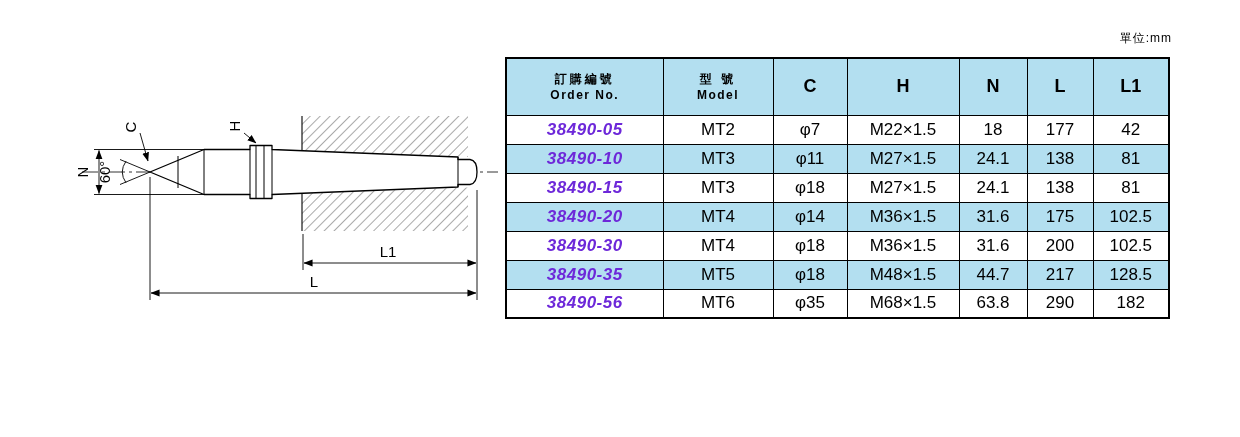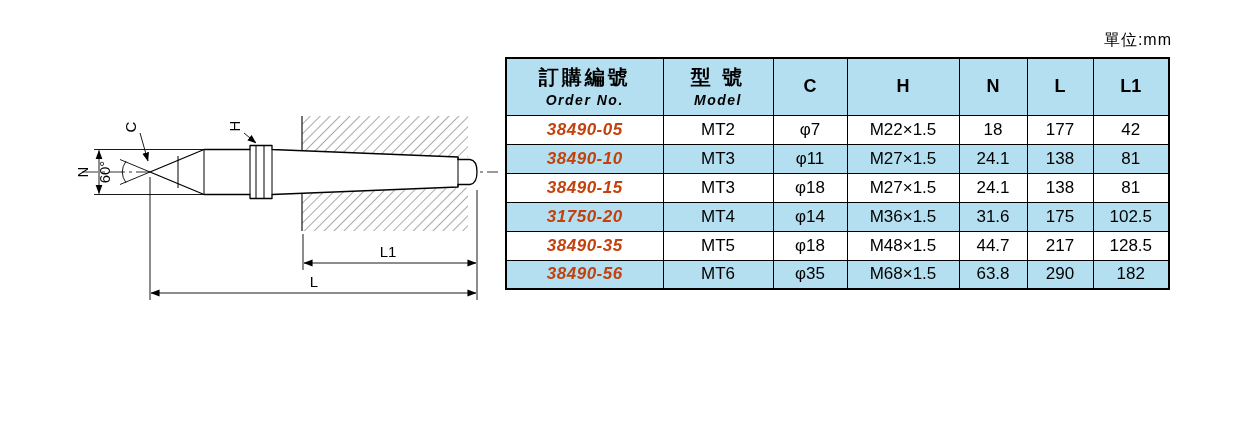--- a/index.html
+++ b/index.html
@@ -23,21 +23,21 @@
     font-size: 15px;
     fill: #000;
   }
 
   
   .unit-label {
     position: absolute;
     left: 505px; top: 30px;
     width: 667px;
     text-align: right;
-    font-size: 16px;
+    font-size: 12px;
     letter-spacing: 1px;
   }
 
   
   .table-wrap {
     position: absolute;
     left: 505px; top: 57px;
   }
   table {
     border-collapse: collapse;
@@ -51,32 +51,32 @@
     padding: 0 2px;
     overflow: hidden;
     white-space: nowrap;
   }
   thead th {
     background: #b3dff0;
     height: 57px;
     font-weight: bold;
     font-size: 18px;
   }
-  th .zh { font-size: 20px; letter-spacing: 3px; line-height: 1.35; }
-  th .en { font-size: 14px; letter-spacing: 1.5px; line-height: 1.35; font-style: italic; }
+  th .zh { font-size: 12px; letter-spacing: 3px; line-height: 1.35; }
+  th .en { font-size: 12px; letter-spacing: 1.5px; line-height: 1.35; }
   tbody td {
     height: 29px;
     font-size: 17px;
     background: #ffffff;
   }
   tbody tr:nth-child(even) td { background: #b3dff0; }
   td.order-no {
     font-weight: bold;
     font-style: italic;
-    color: #c2410c;
+    color: #6d28d9;
     letter-spacing: 0.5px;
   }
   .col-order { width: 157px; }
   .col-model { width: 110px; }
   .col-c     { width: 74px;  }
   .col-h     { width: 112px; }
   .col-n     { width: 68px;  }
   .col-l     { width: 66px;  }
   .col-l1    { width: 76px;  }
 </style>
@@ -208,26 +208,35 @@
         <tr>
           <td class="order-no">38490-15</td>
           <td>MT3</td>
           <td>φ18</td>
           <td>M27×1.5</td>
           <td>24.1</td>
           <td>138</td>
           <td>81</td>
         </tr>
         <tr>
-          <td class="order-no">31750-20</td>
+          <td class="order-no">38490-20</td>
           <td>MT4</td>
           <td>φ14</td>
           <td>M36×1.5</td>
           <td>31.6</td>
           <td>175</td>
+          <td>102.5</td>
+        </tr>
+        <tr>
+          <td class="order-no">38490-30</td>
+          <td>MT4</td>
+          <td>φ18</td>
+          <td>M36×1.5</td>
+          <td>31.6</td>
+          <td>200</td>
           <td>102.5</td>
         </tr>
         <tr>
           <td class="order-no">38490-35</td>
           <td>MT5</td>
           <td>φ18</td>
           <td>M48×1.5</td>
           <td>44.7</td>
           <td>217</td>
           <td>128.5</td>

